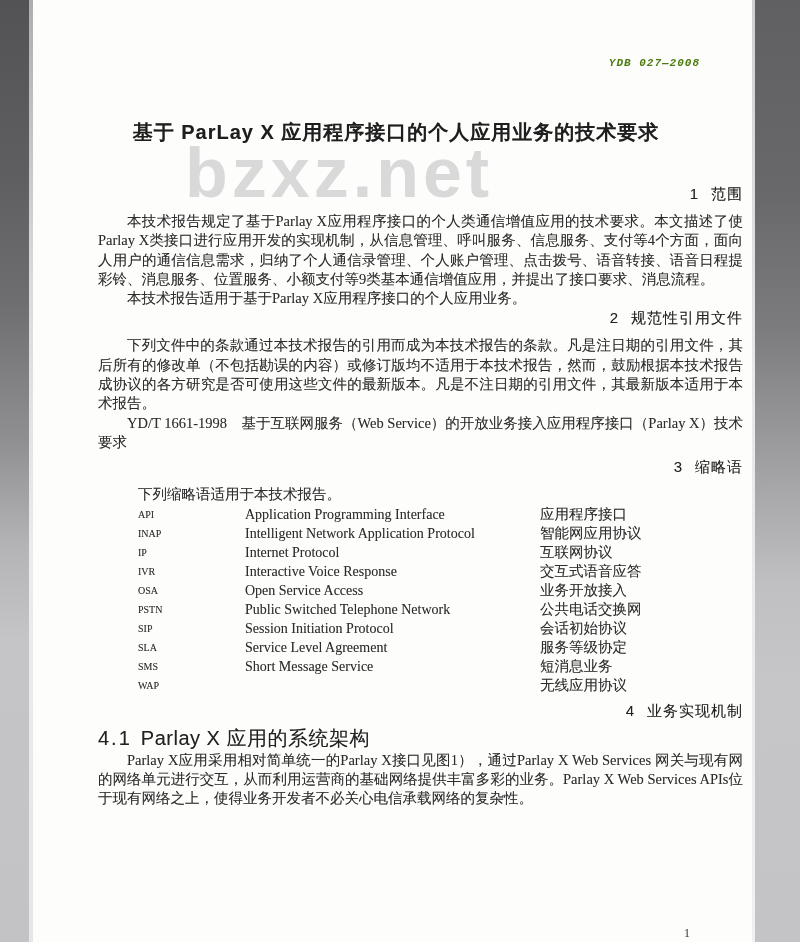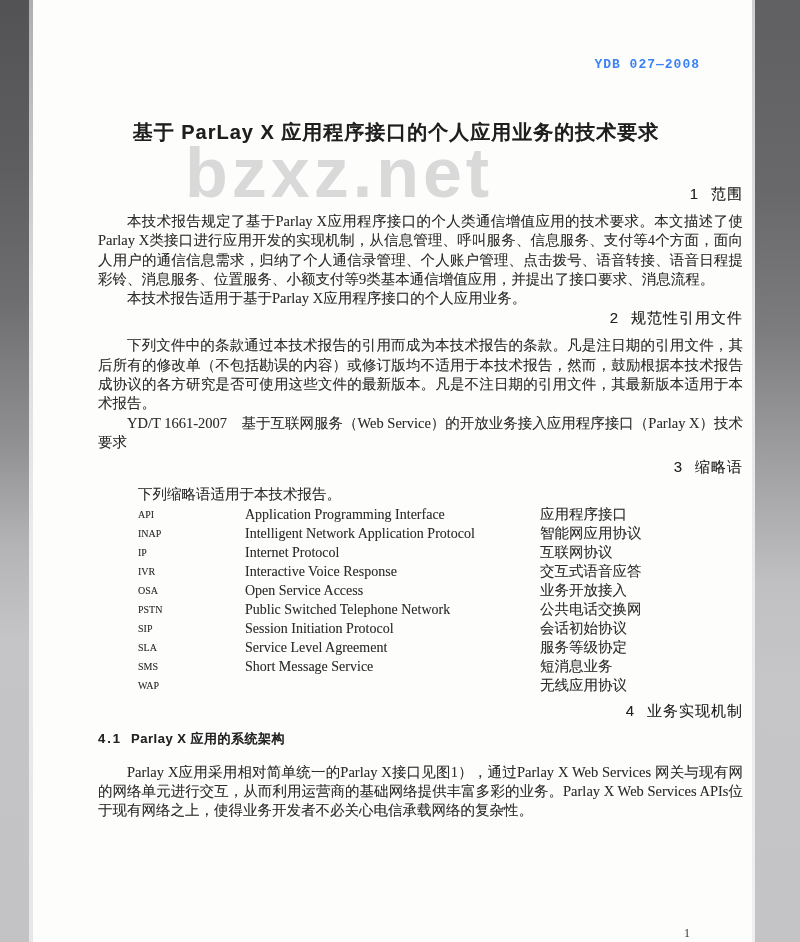--- a/index.html
+++ b/index.html
@@ -16,21 +16,21 @@
     background:linear-gradient(180deg,#606062 0%,#68686a 20%,#7c7c7e 35%,#a2a2a4 50%,#c0c0c2 62%,#c6c6c8 72%,#c4c4c6 100%);}
   .edge-right{position:absolute;right:45px;top:0;width:3px;height:100%;z-index:3;
     background:linear-gradient(180deg,#cfcfd1,#e8e8e8 40%,#f0f0f0);}
 
   .watermark{position:absolute;left:185px;top:138px;z-index:1;
     font-family:"Liberation Sans","DejaVu Sans",sans-serif;font-weight:700;
     font-size:70px;line-height:1;letter-spacing:4px;color:#d9d9d9;}
 
   .docnum{position:absolute;top:57px;right:100px;z-index:2;
     font-family:"Liberation Mono","DejaVu Sans Mono",monospace;font-weight:700;
-    font-size:13px;letter-spacing:1px;color:#3b82f6;}
+    font-size:11px;letter-spacing:1px;color:#4d7c0f;font-style:italic;}
 
   .title{position:absolute;top:119px;left:51px;width:690px;z-index:2;text-align:center;
     font-family:"Liberation Sans","DejaVu Sans",sans-serif;font-weight:700;
     font-size:20px;letter-spacing:1px;color:#1e1e1e;
     text-shadow:0 0 .6px rgba(40,40,40,.4);}
 
   .content{position:absolute;left:98px;top:184px;width:645px;z-index:2;
     font-size:14.5px;line-height:19.3px;
     text-shadow:0 0 .5px rgba(60,60,60,.35);}
 
@@ -40,22 +40,22 @@
   .sec-2 .sec-heading{}
   .sec-3 .sec-heading{margin-top:5px;}
   .sec-4 .sec-heading{margin-top:6px;}
 
   .para{margin:0;}
   .line{height:19.3px;white-space:nowrap;}
   .line.fill{white-space:normal;text-align:justify;text-align-last:justify;overflow:hidden;}
   .line.indent{text-indent:29px;}
   .sec-3 .line.indent{text-indent:40px;}
 
-  .sub-heading{font-family:"Liberation Sans","DejaVu Sans",sans-serif;font-weight:700;
-    font-size:13px;line-height:19px;letter-spacing:.5px;color:#222;margin:9px 0 15px;}
+  .sub-heading{font-family:"Liberation Sans","DejaVu Sans",sans-serif;font-weight:400;
+    font-size:20px;line-height:19px;letter-spacing:.5px;color:#222;margin:9px 0 3px;}
   .sub-heading .num{margin-right:9px;letter-spacing:2px;}
 
   .abbr{position:relative;margin:0;}
   .abbr-row{position:relative;height:19px;}
   .abbr-code{position:absolute;left:40px;top:0;font-size:10px;}
   .abbr-en{position:absolute;left:147px;top:0;font-size:14px;}
   .abbr-zh{position:absolute;left:442px;top:0;font-size:14.5px;}
 
   .pagenum{position:absolute;left:684px;top:926px;z-index:2;font-size:12px;color:#333;}
 </style>
@@ -85,21 +85,21 @@
       </div>
       <div class="sec sec-2">
         <div class="sec-heading"><span class="num">2</span><span class="txt">规范性引用文件</span></div>
         <div class="para">
           <div class="line indent fill">下列文件中的条款通过本技术报告的引用而成为本技术报告的条款。凡是注日期的引用文件，其随</div>
           <div class="line fill">后所有的修改单（不包括勘误的内容）或修订版均不适用于本技术报告，然而，鼓励根据本技术报告达</div>
           <div class="line fill">成协议的各方研究是否可使用这些文件的最新版本。凡是不注日期的引用文件，其最新版本适用于本技</div>
           <div class="line">术报告。</div>
         </div>
         <div class="para">
-          <div class="line indent fill">YD/T 1661-2007　基于互联网服务（Web Service）的开放业务接入应用程序接口（Parlay X）技术</div>
+          <div class="line indent fill">YD/T 1661-1998　基于互联网服务（Web Service）的开放业务接入应用程序接口（Parlay X）技术</div>
           <div class="line">要求</div>
         </div>
       </div>
       <div class="sec sec-3">
         <div class="sec-heading"><span class="num">3</span><span class="txt">缩略语</span></div>
         <div class="para">
           <div class="line indent">下列缩略语适用于本技术报告。</div>
         </div>
         <div class="abbr">
           <div class="abbr-row">

